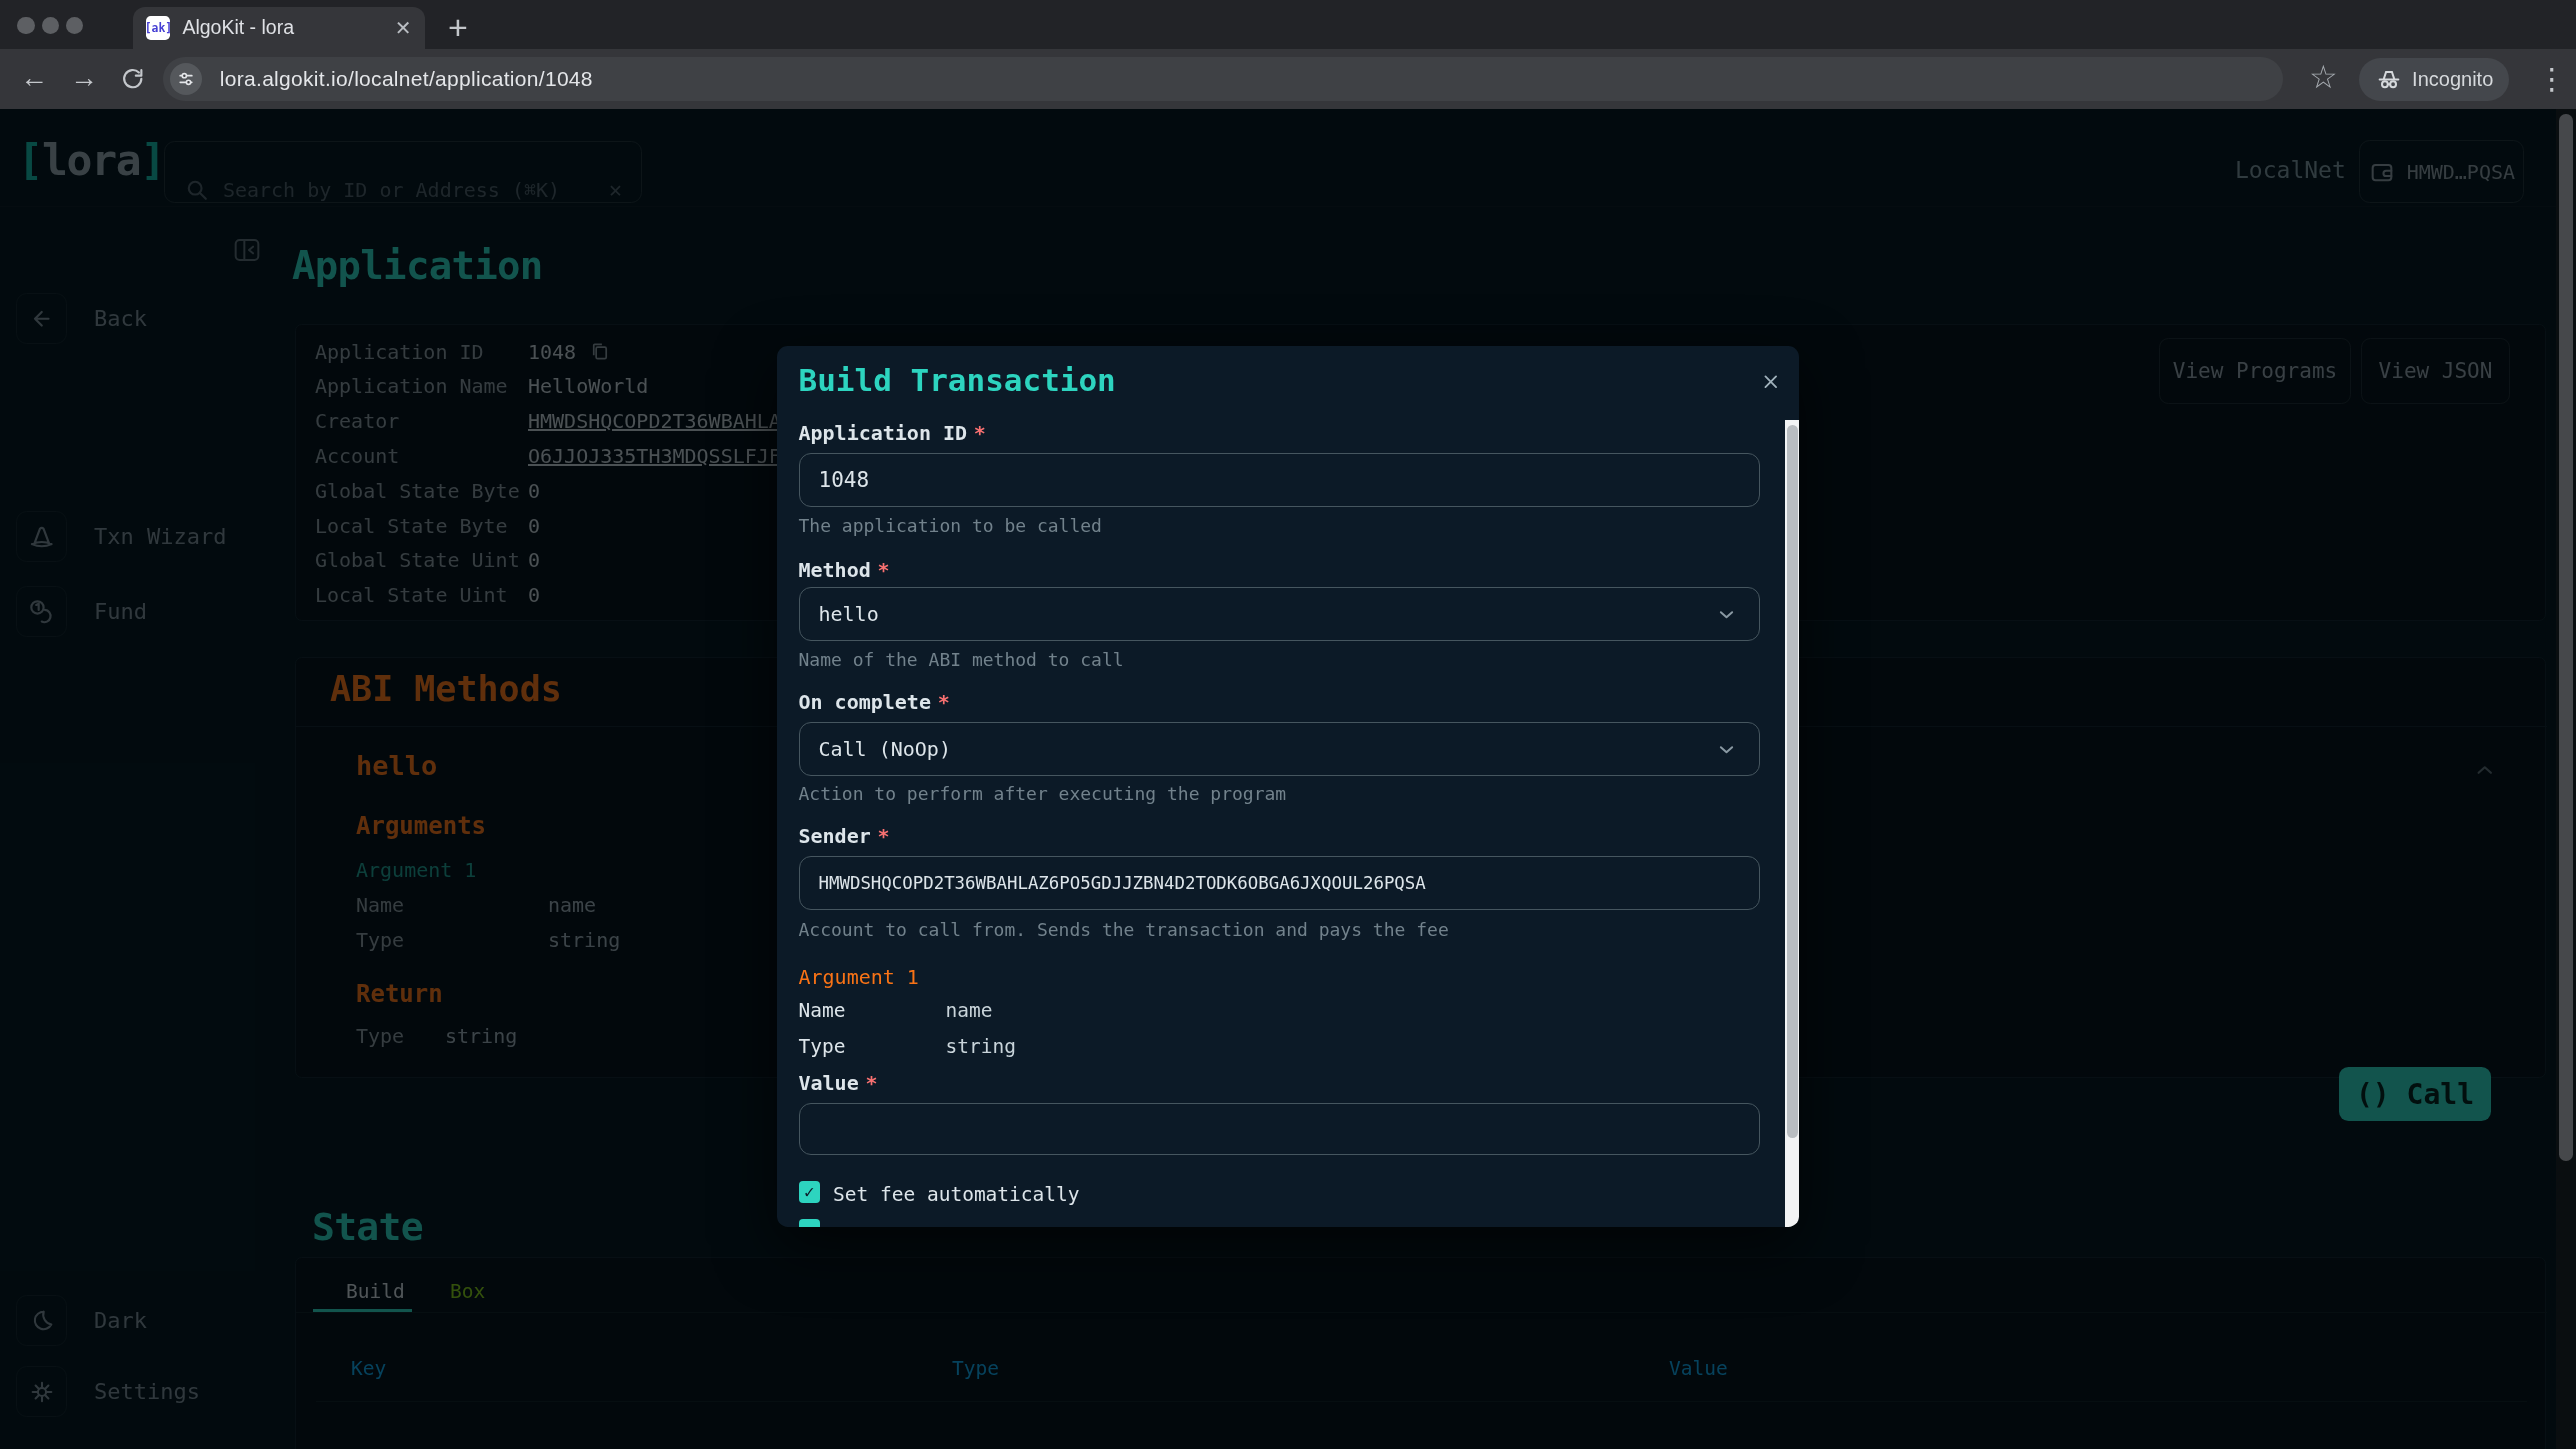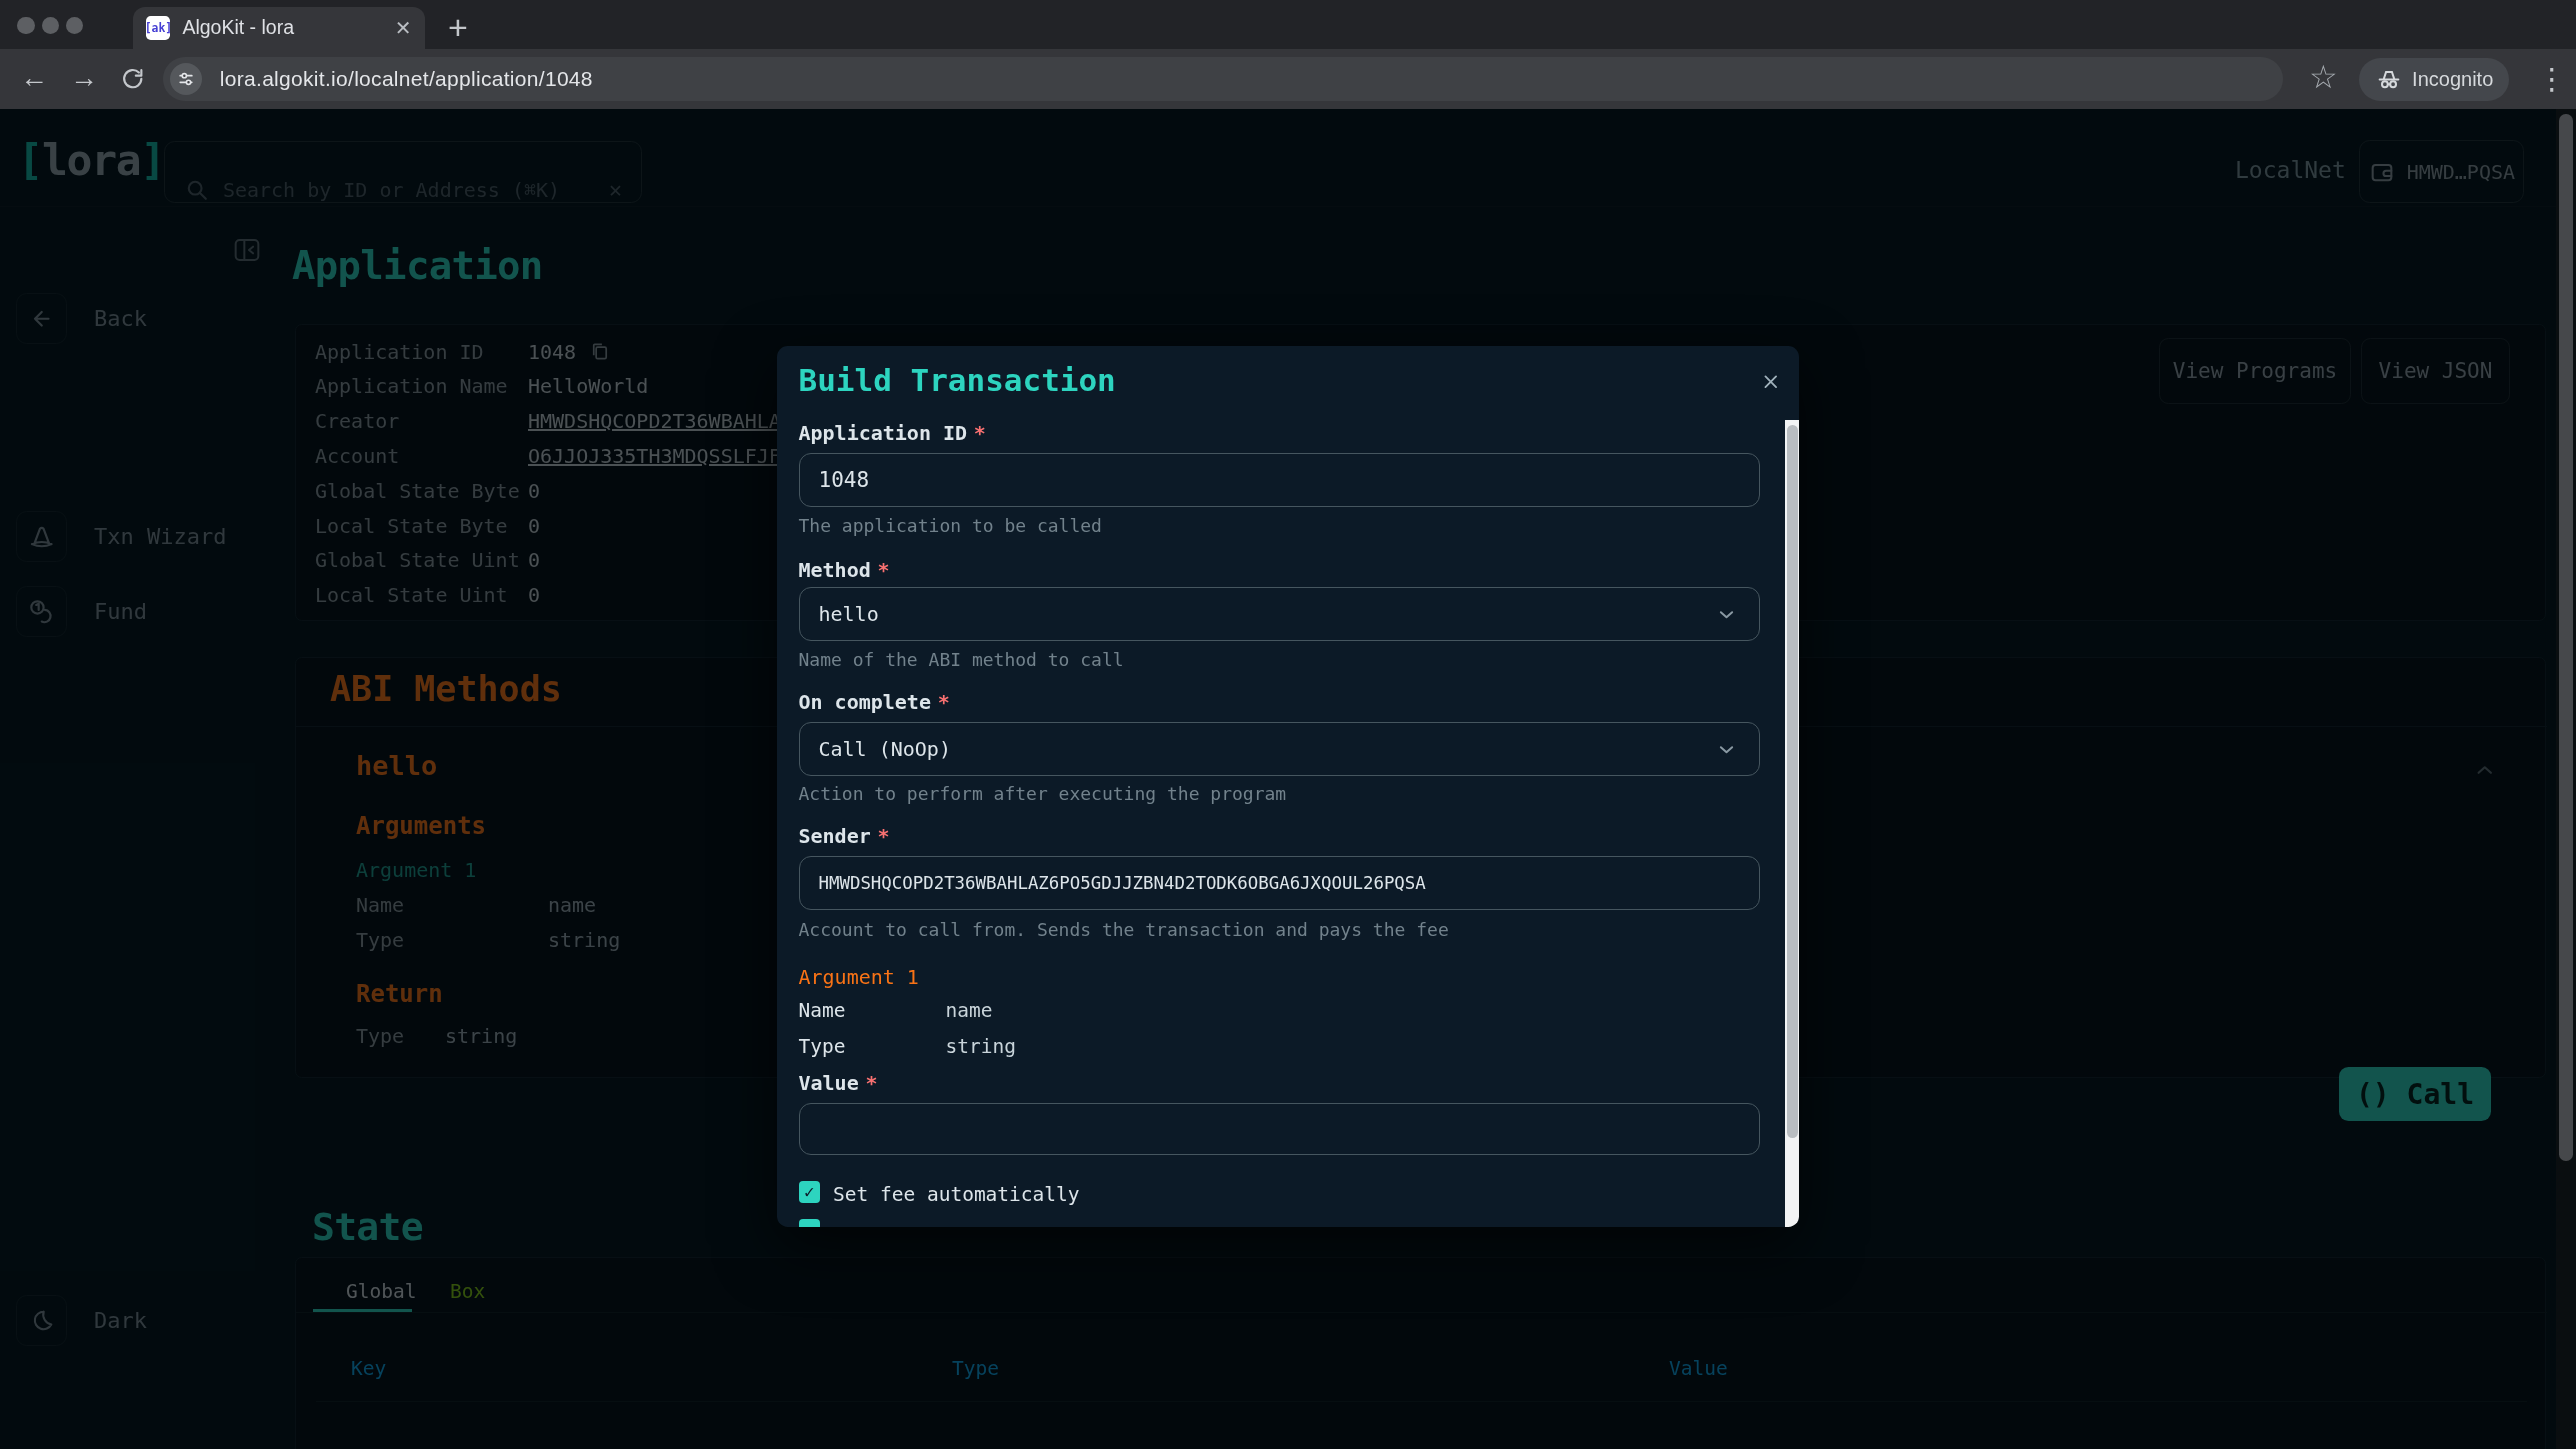--- a/index.html
+++ b/index.html
@@ -216,20 +216,29 @@
 
     <div class="sideitem" style="top:1182px">
       <div class="ibox">
         <svg width="28" height="28" viewBox="0 0 48 48" fill="none" stroke="#7d8d96" stroke-width="3.5" stroke-linecap="round" stroke-linejoin="round">
             <path d="M27 8 a15 15 0 1 0 13 22 a17 17 0 0 1 -13 -22"></path>
           </svg>
       </div>
       <div class="lbl">Dark</div>
     </div>
 
+    <div class="sideitem" style="top:1253px">
+      <div class="ibox">
+        <svg width="28" height="28" viewBox="0 0 48 48" fill="none" stroke="#7d8d96" stroke-width="3.5" stroke-linecap="round">
+            <circle cx="24" cy="24" r="7"></circle>
+            <path d="M24 8v7 M24 33v7 M8 24h7 M33 24h7 M13 13l5 5 M30 30l5 5 M35 13l-5 5 M18 30l-5 5"></path>
+          </svg>
+      </div>
+      <div class="lbl">Settings</div>
+    </div>
 
     <div class="h1" style="left:292px;top:134px">Application</div>
 
     <div class="card" style="left:295px;top:215px;width:2251px;height:297px">
       <div class="drow" style="top:14.8px">
         <span class="dl">Application ID</span>
         <span class="dv">
             <span>1048</span>
           <svg width="23" height="23" viewBox="0 0 48 48" fill="none" stroke="#8a979e" stroke-width="3.5" stroke-linejoin="round">
               <rect x="17" y="15" width="21" height="24" rx="3"></rect>
@@ -287,21 +296,21 @@
       <div class="abs" style="left:252px;top:270px;font-size:20px;color:#9aa9b2">string</div>
       <div class="abs accent" style="left:60px;top:322px;font-size:24px;font-weight:bold">Return</div>
       <div class="abs" style="left:60px;top:366px;font-size:20px;color:#8a979e">Type</div>
       <div class="abs" style="left:149px;top:366px;font-size:20px;color:#9aa9b2">string</div>
     </div>
 
     <div class="callbtn">() Call</div>
 
     <div class="h1" style="left:312px;top:1096px;font-size:38px">State</div>
     <div class="card" style="left:295px;top:1148px;width:2251px;height:201px;border-radius:6.7px 6.7px 0 0">
-      <div class="tablabel" style="left:50px;top:21.5px;color:#cfd8dd">Global</div>
+      <div class="tablabel" style="left:50px;top:21.5px;color:#cfd8dd">Build</div>
       <div class="tablabel" style="left:154px;top:21.5px;color:#84cc16">Box</div>
       <div class="abs" style="left:17px;top:51px;width:99px;height:2.7px;background:#2dd4bf"></div>
       <div class="abs" style="left:0;top:54px;width:2251px;border-top:0.7px solid #0f1d24"></div>
       <div class="colhdr" style="left:55px;top:99px">Key</div>
       <div class="colhdr" style="left:656px;top:99px">Type</div>
       <div class="colhdr" style="left:1373px;top:99px">Value</div>
       <div class="abs" style="left:20px;top:143px;width:2211px;border-top:0.7px solid #0f1d24"></div>
     </div>
 
     <div class="backdrop"></div>

